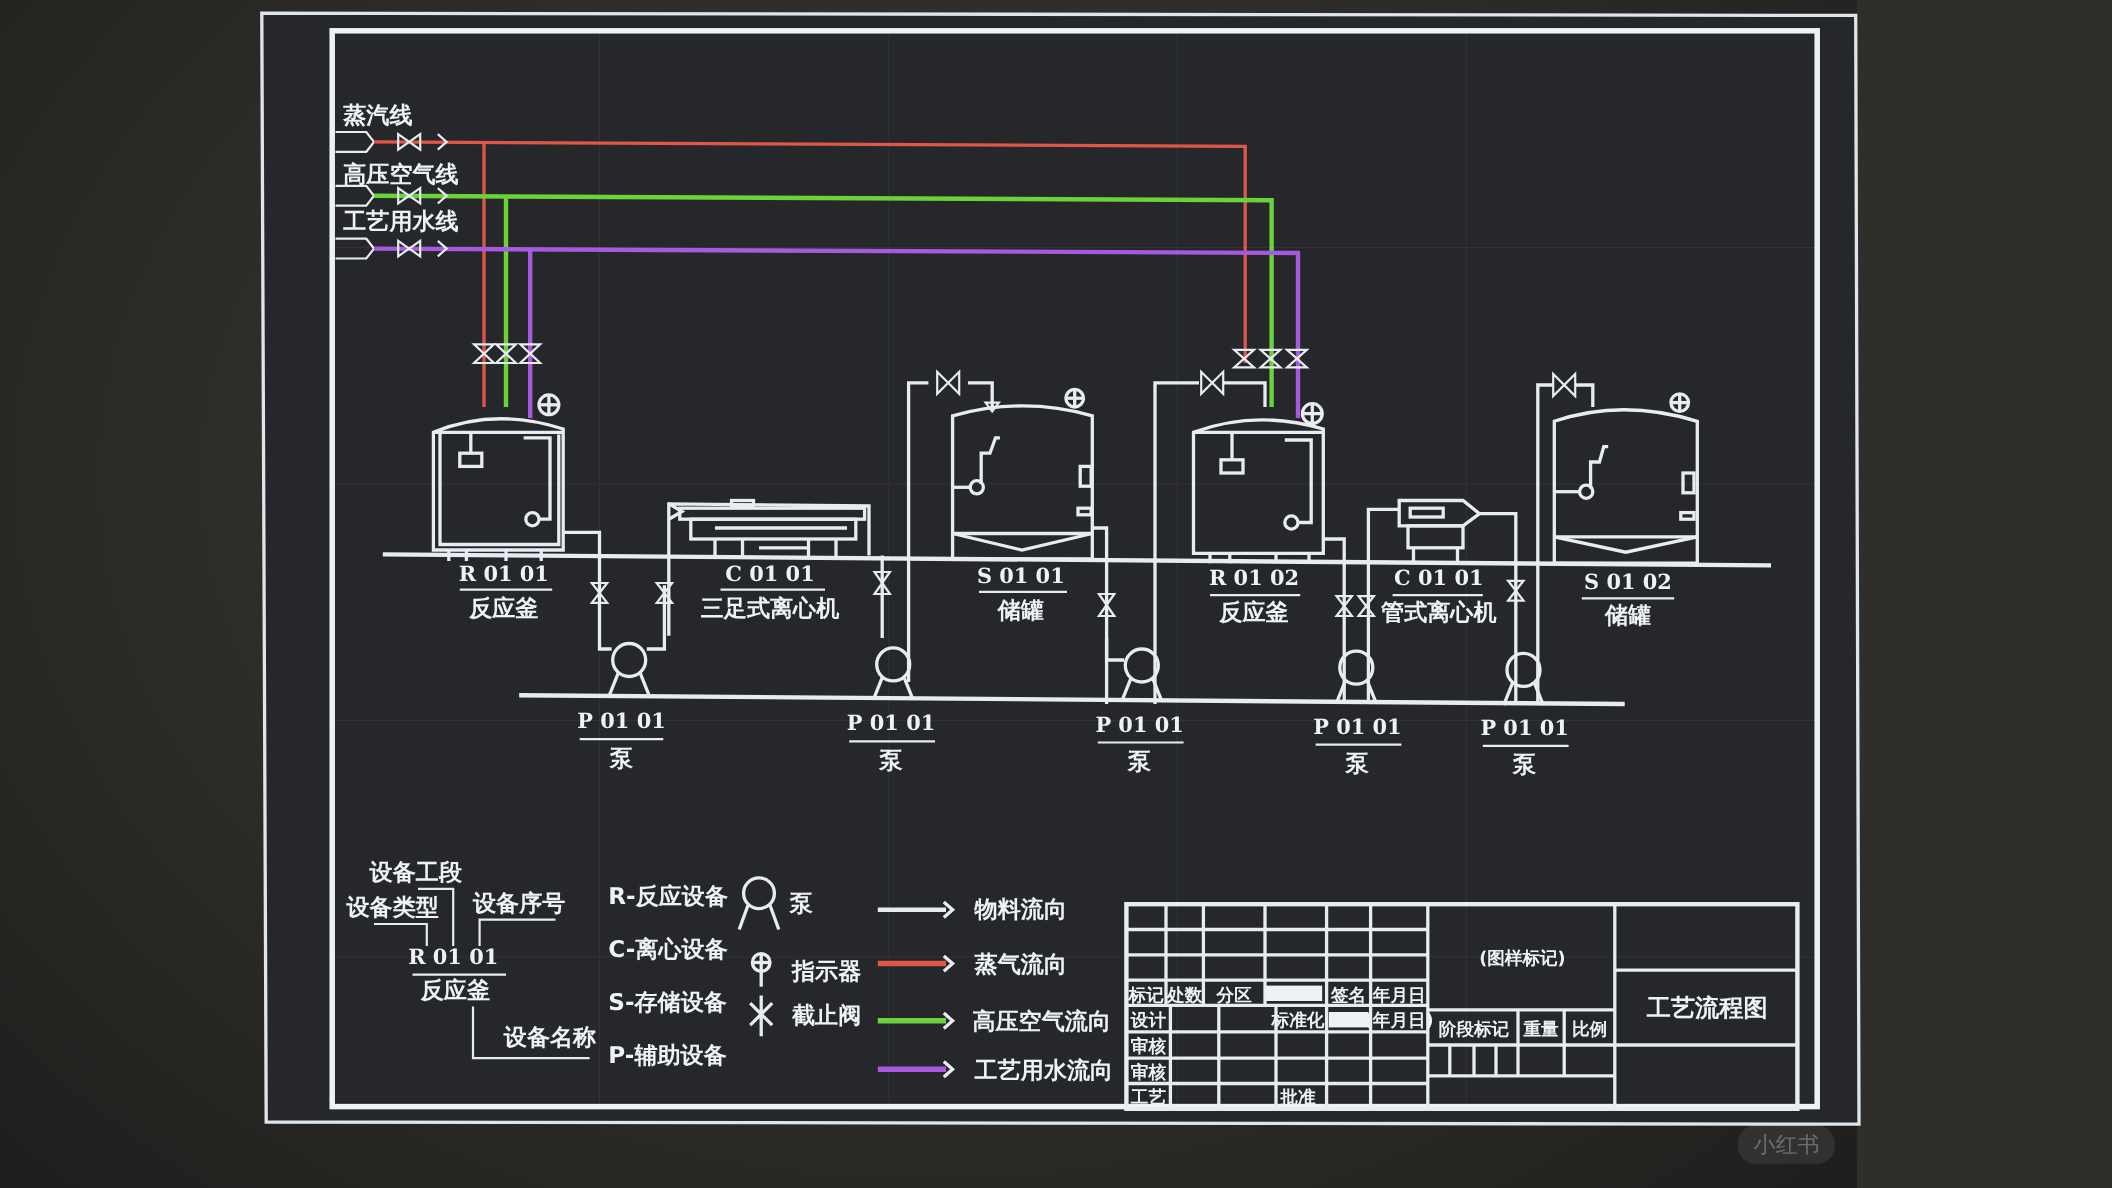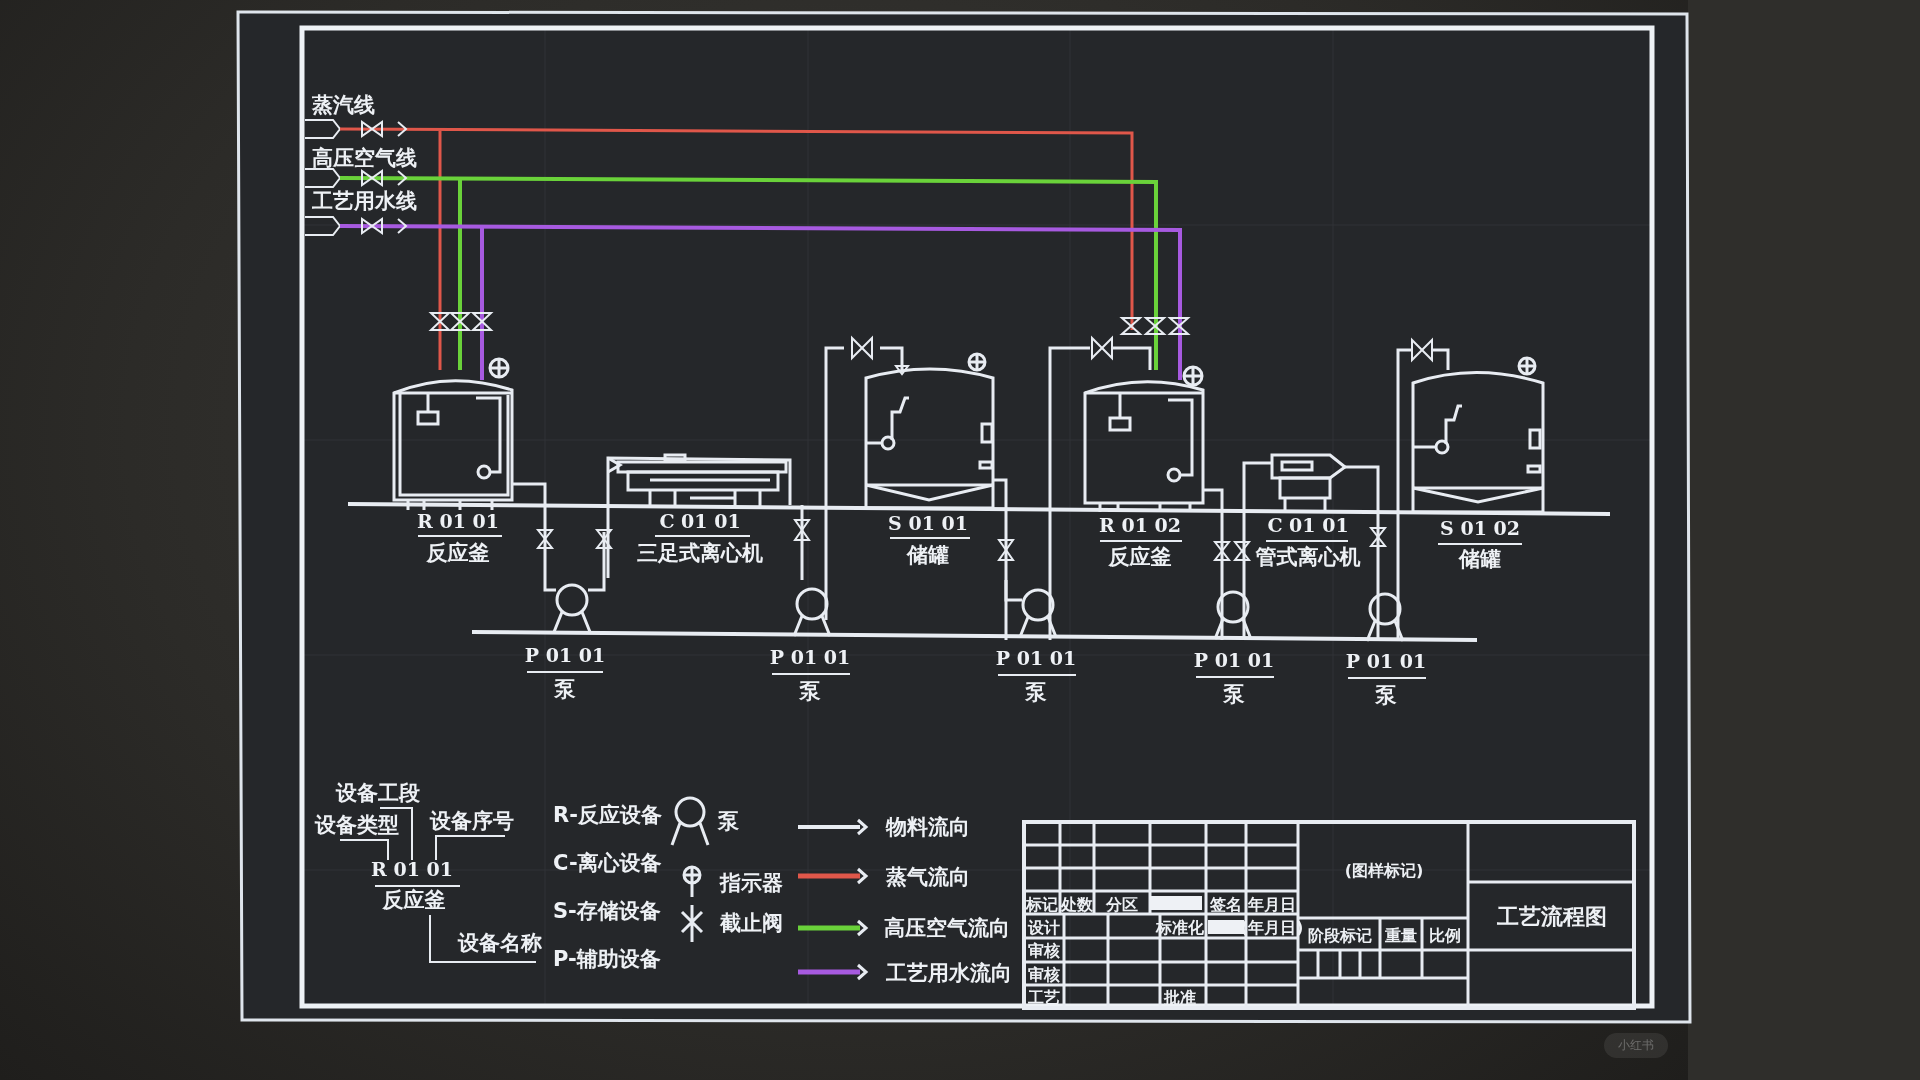--- a/index.html
+++ b/index.html
@@ -5,21 +5,21 @@
   html,body{margin:0;padding:0;}
   body{width:1920px;height:1080px;overflow:hidden;background:#2f2e2b;font-family:"DejaVu Sans","Liberation Sans",sans-serif;}
   #stage{position:relative;width:1688px;height:1080px;background:radial-gradient(ellipse at 50% 40%,#3a3936 0%,#2c2b28 60%,#1f1e1c 100%);}
   svg{position:absolute;left:0;top:0;}
   .w{stroke:#e8ecf2;fill:none;stroke-width:3;}
   .wt{stroke:#e8ecf2;fill:none;stroke-width:2;}
   .txt{fill:#eef1f5;font-family:"DejaVu Sans","Liberation Sans",sans-serif;font-weight:bold;}
   .lbl{font-size:21px;}
   .code{font-size:19px;font-family:"DejaVu Serif","Liberation Serif",serif;}
   .sm{font-size:16px;}
-  .wm{position:absolute;right:20px;bottom:22px;padding:4px 14px;border-radius:16px;background:rgba(255,255,255,0.08);color:rgba(220,220,220,0.35);font-size:12px;font-family:Liberation Serif, serif;}
+  .wm{position:absolute;right:20px;bottom:22px;padding:4px 14px;border-radius:16px;background:rgba(255,255,255,0.08);color:rgba(220,220,220,0.35);font-size:20px;font-family:Liberation Serif, serif;}
 </style>
 </head>
 <body>
 
 <div id="stage">
 <svg width="1920" height="1080" viewBox="0 0 1920 1080">
 
   <polygon points="238,12 1687,14 1690,1022 242,1020" fill="#25272a"></polygon>
 
   <g stroke="#3a3d42" stroke-width="1" opacity="0.55">

